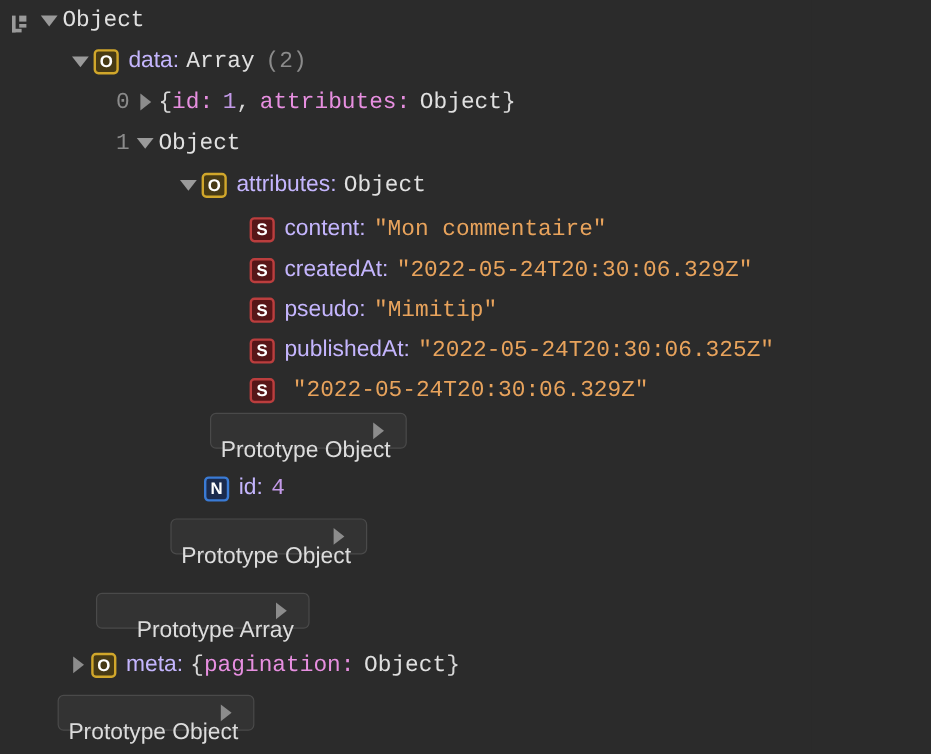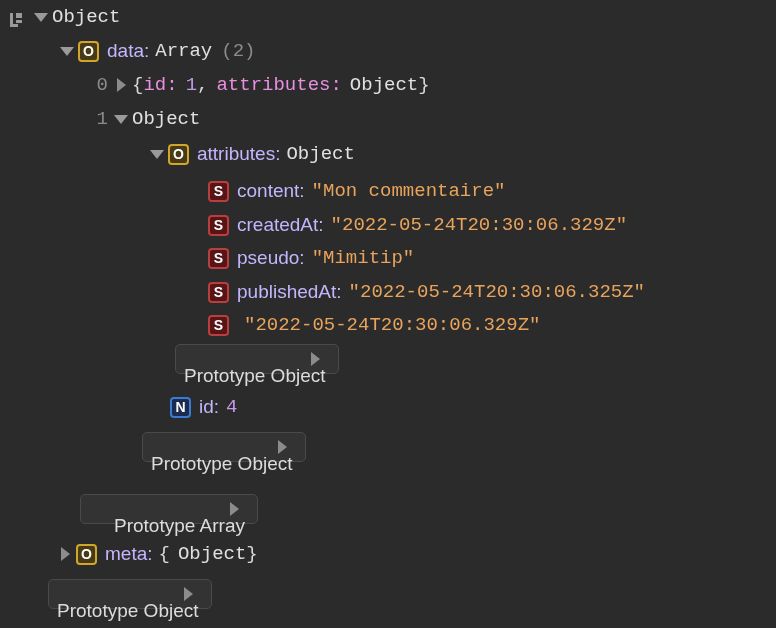--- a/index.html
+++ b/index.html
@@ -271,20 +271,21 @@
     <span class="twisty closed"></span>
     <span class="proto-label">Prototype Array</span>
   </div>
 
   <div class="row" style="left:56px; top:543px;">
     <span class="twisty closed"></span>
     <span class="badge badge-o">O</span>
     <span class="key">meta:</span>
     <span style="width:6px"></span>
     <span class="punct">{</span>
+    <span class="prevkey">pagination:</span>
     <span style="width:8px"></span>
     <span class="mono">Object</span>
     <span class="punct">}</span>
   </div>
 
   <div class="proto" style="left:48px; top:579px;">
     <span class="twisty closed"></span>
     <span class="proto-label">Prototype Object</span>
   </div>
 

